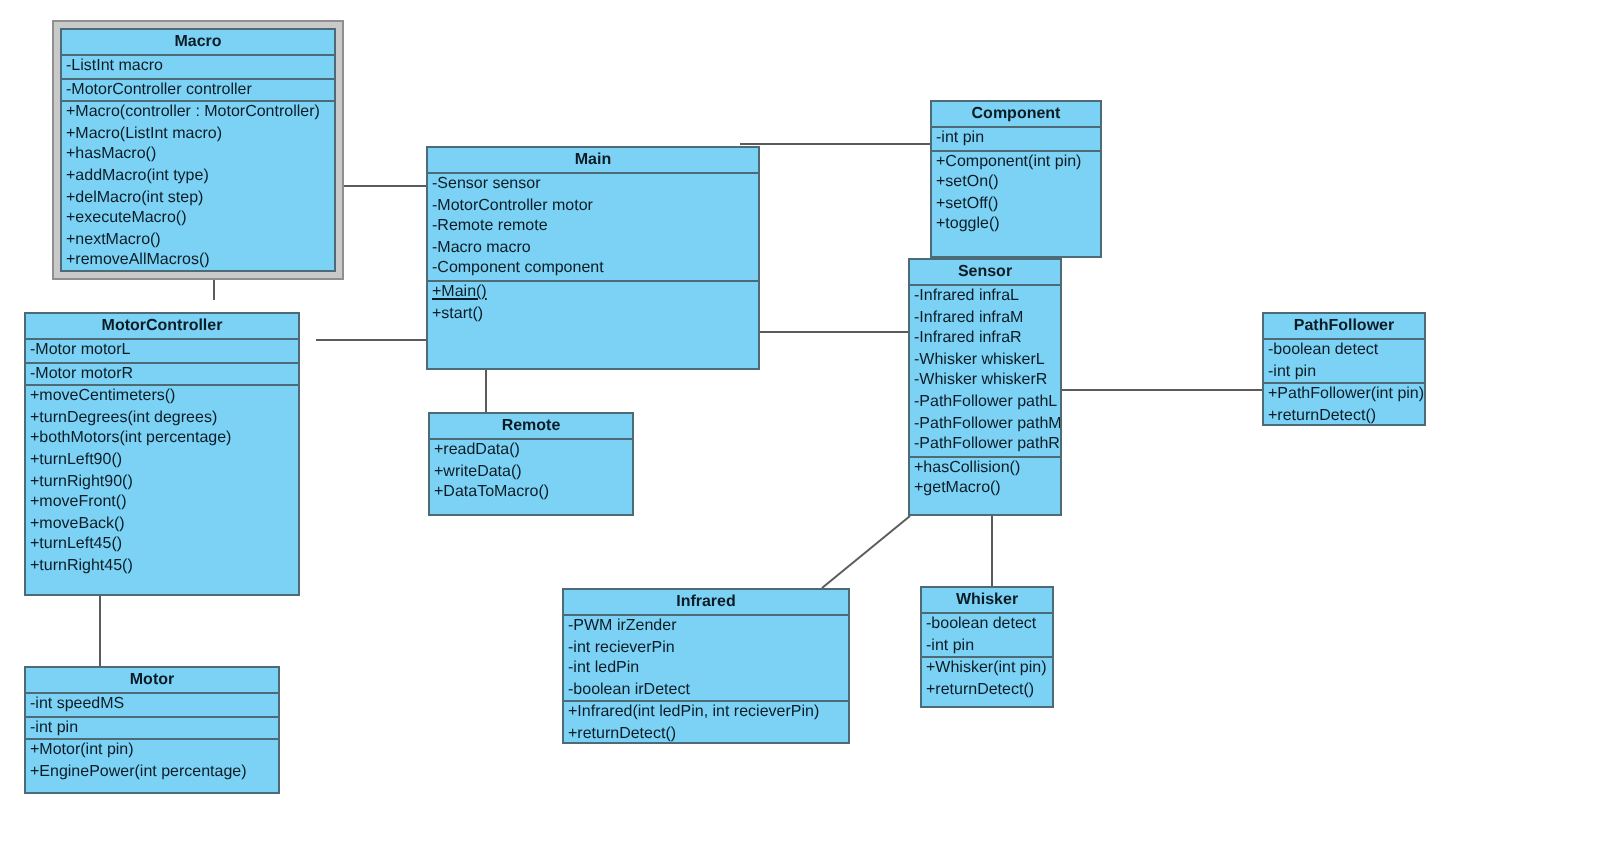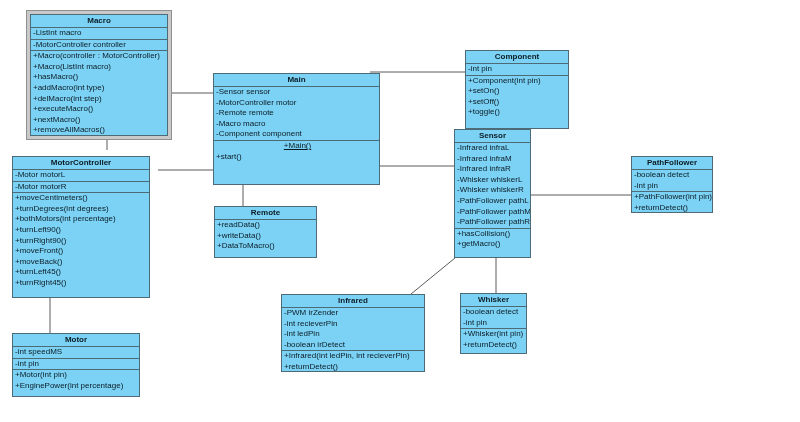--- a/index.html
+++ b/index.html
@@ -37,21 +37,21 @@
   .member{
     line-height:10.6px;
     padding-left:2px;
     white-space:nowrap;
   }
   .uml-attrs{border-bottom:1px solid var(--border);}
   
   .rowsep .uml-attrs{border-bottom:none;}
   .rowsep .uml-attrs .member{border-bottom:1px solid var(--border);}
   
-  .first-method-underline .uml-methods .member:first-child{text-decoration:underline;text-align:center;}
+  .first-method-underline .uml-methods .member:first-child{text-decoration:underline;}
   
   .sel-frame{
     position:absolute;
     background:var(--framebg);
     border:1px solid var(--frameborder);
     padding:3px;
   }
   .sel-frame .uml-box{position:relative;width:100%;height:100%;}
 </style>
 </head>
@@ -140,21 +140,21 @@
 
   <div class="uml-box" style="left:214px;top:206px;width:103px;height:52px;">
     <div class="uml-title">Remote</div>
     <div class="uml-methods">
         <div class="member">+readData()</div>
         <div class="member">+writeData()</div>
         <div class="member">+DataToMacro()</div>
       </div>
   </div>
 
-  <div class="uml-box" style="left:465px;top:50px;width:104px;height:79px;">
+  <div class="uml-box" style="left:465px;top:50px;width:86px;height:79px;">
     <div class="uml-title">Component</div>
     <div class="uml-attrs">
         <div class="member">-int pin</div>
       </div>
     <div class="uml-methods">
         <div class="member">+Component(int pin)</div>
         <div class="member">+setOn()</div>
         <div class="member">+setOff()</div>
         <div class="member">+toggle()</div>
       </div>

